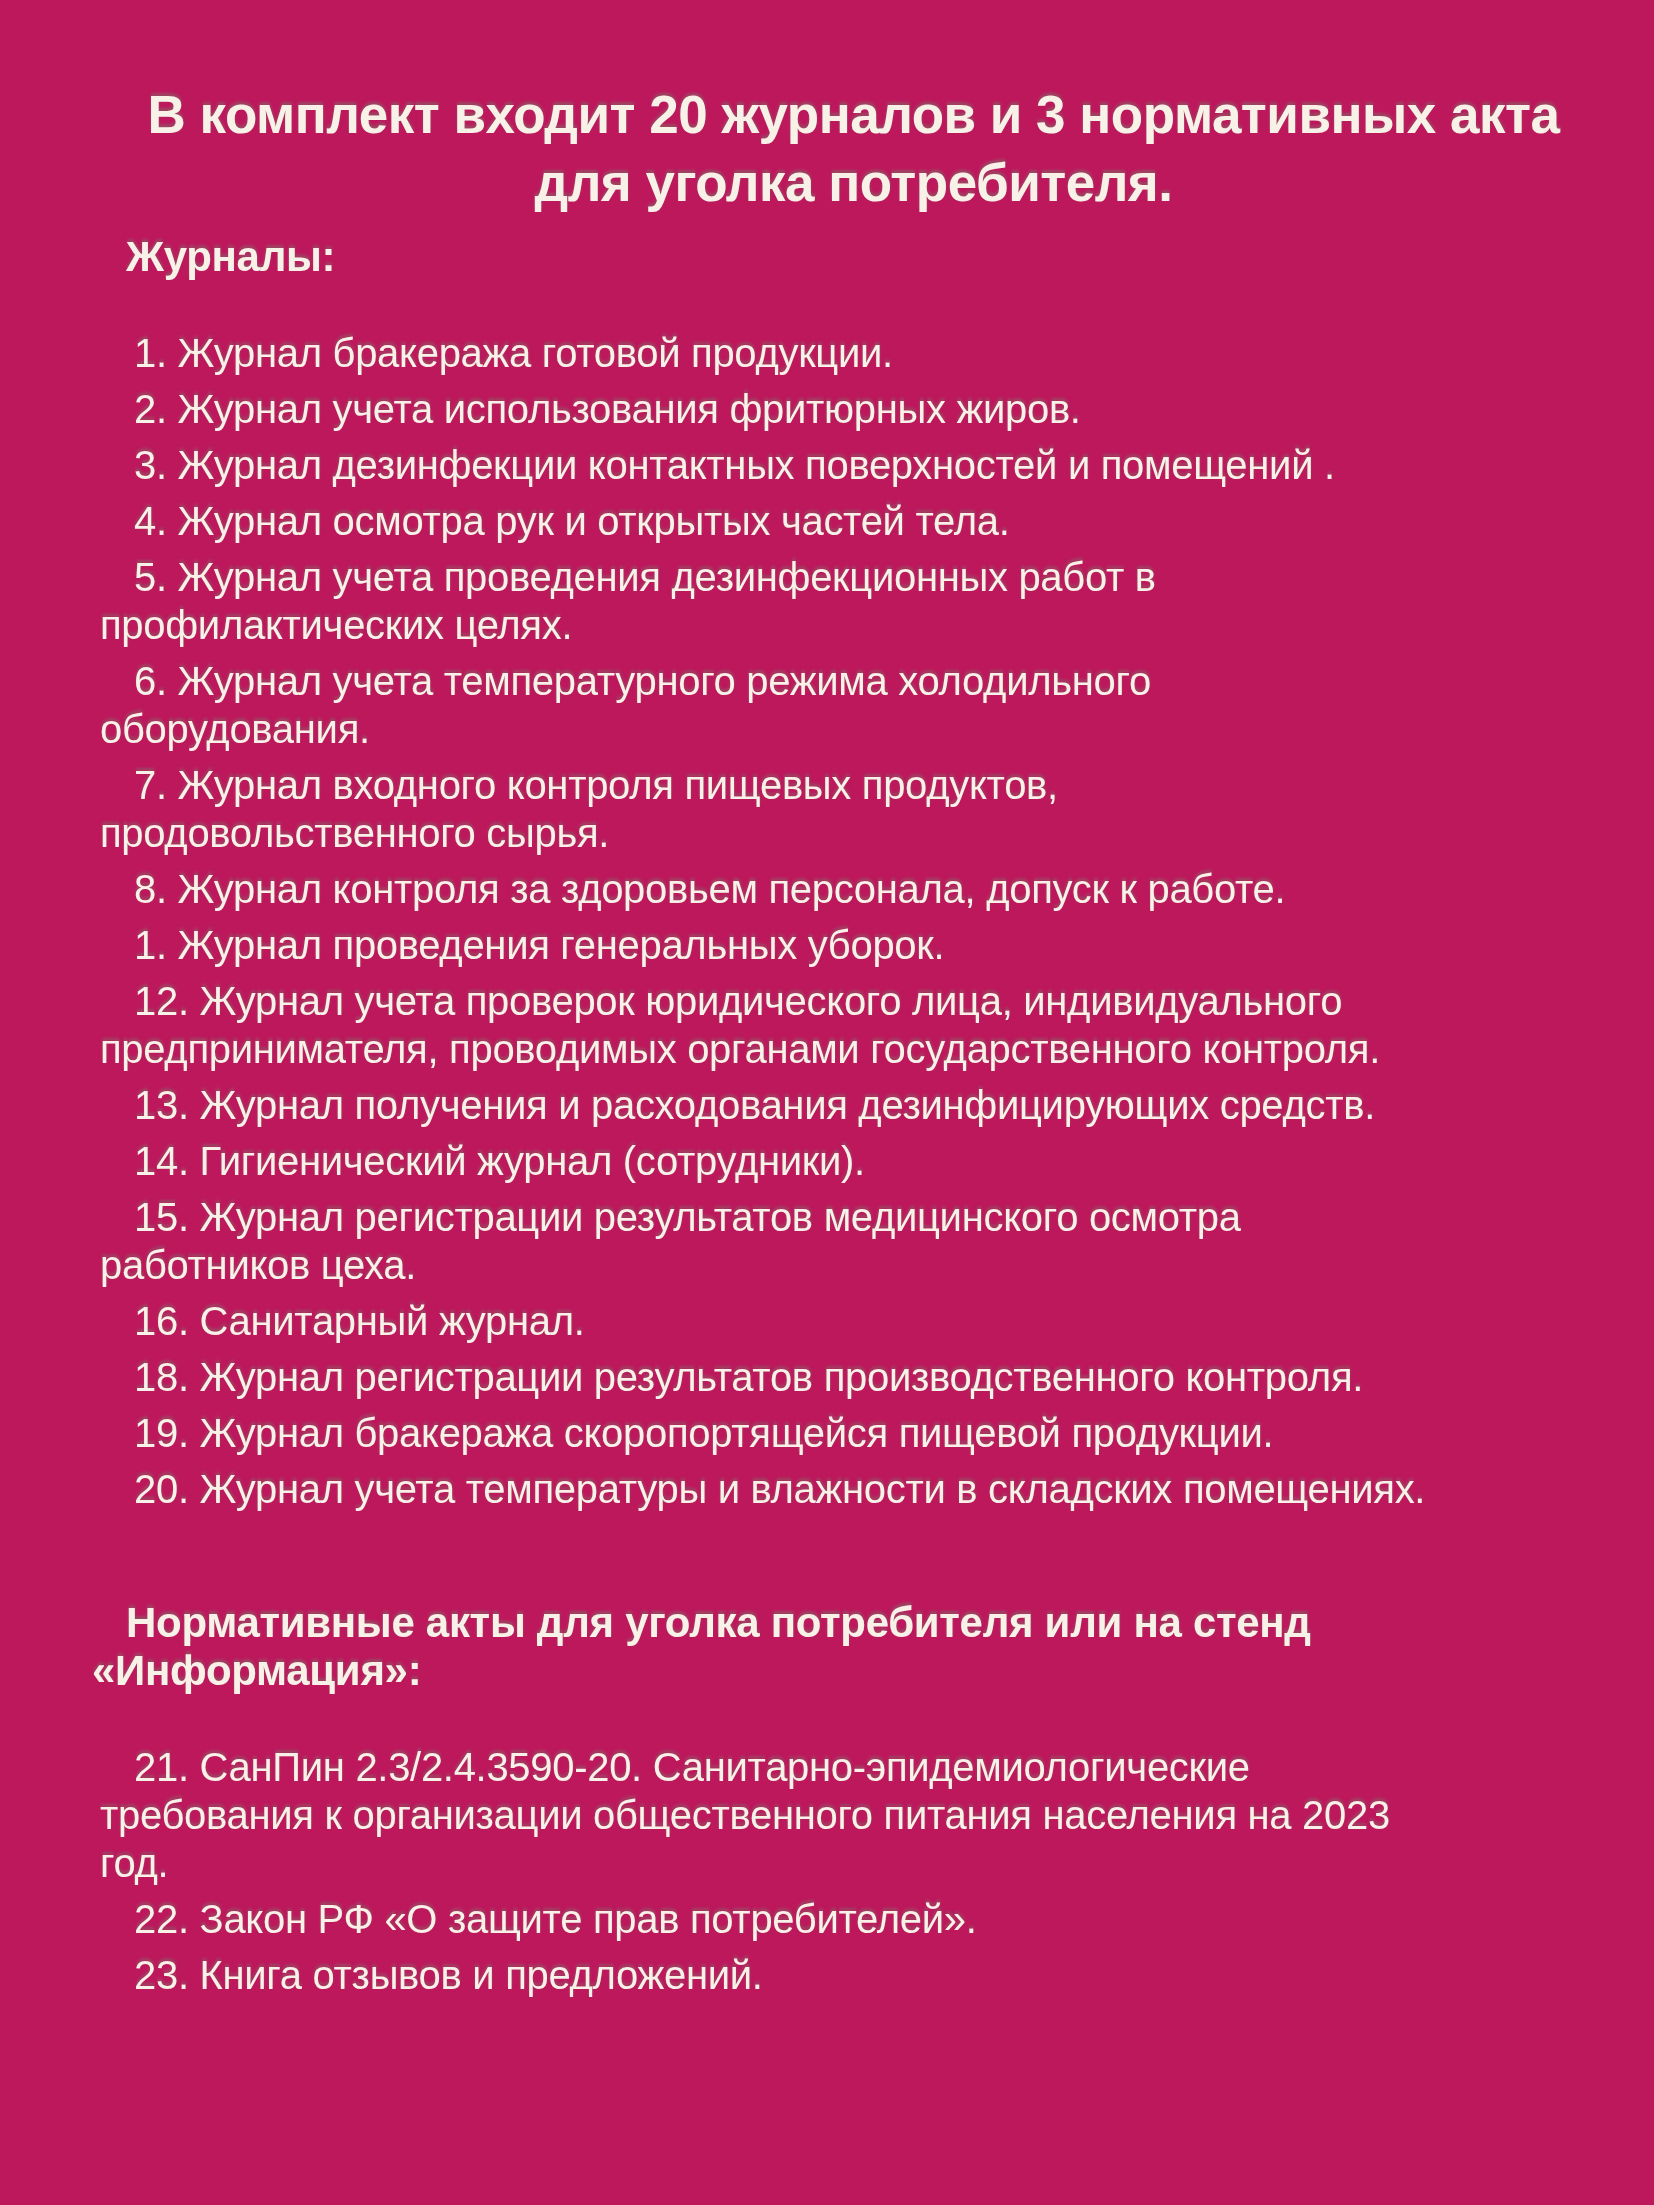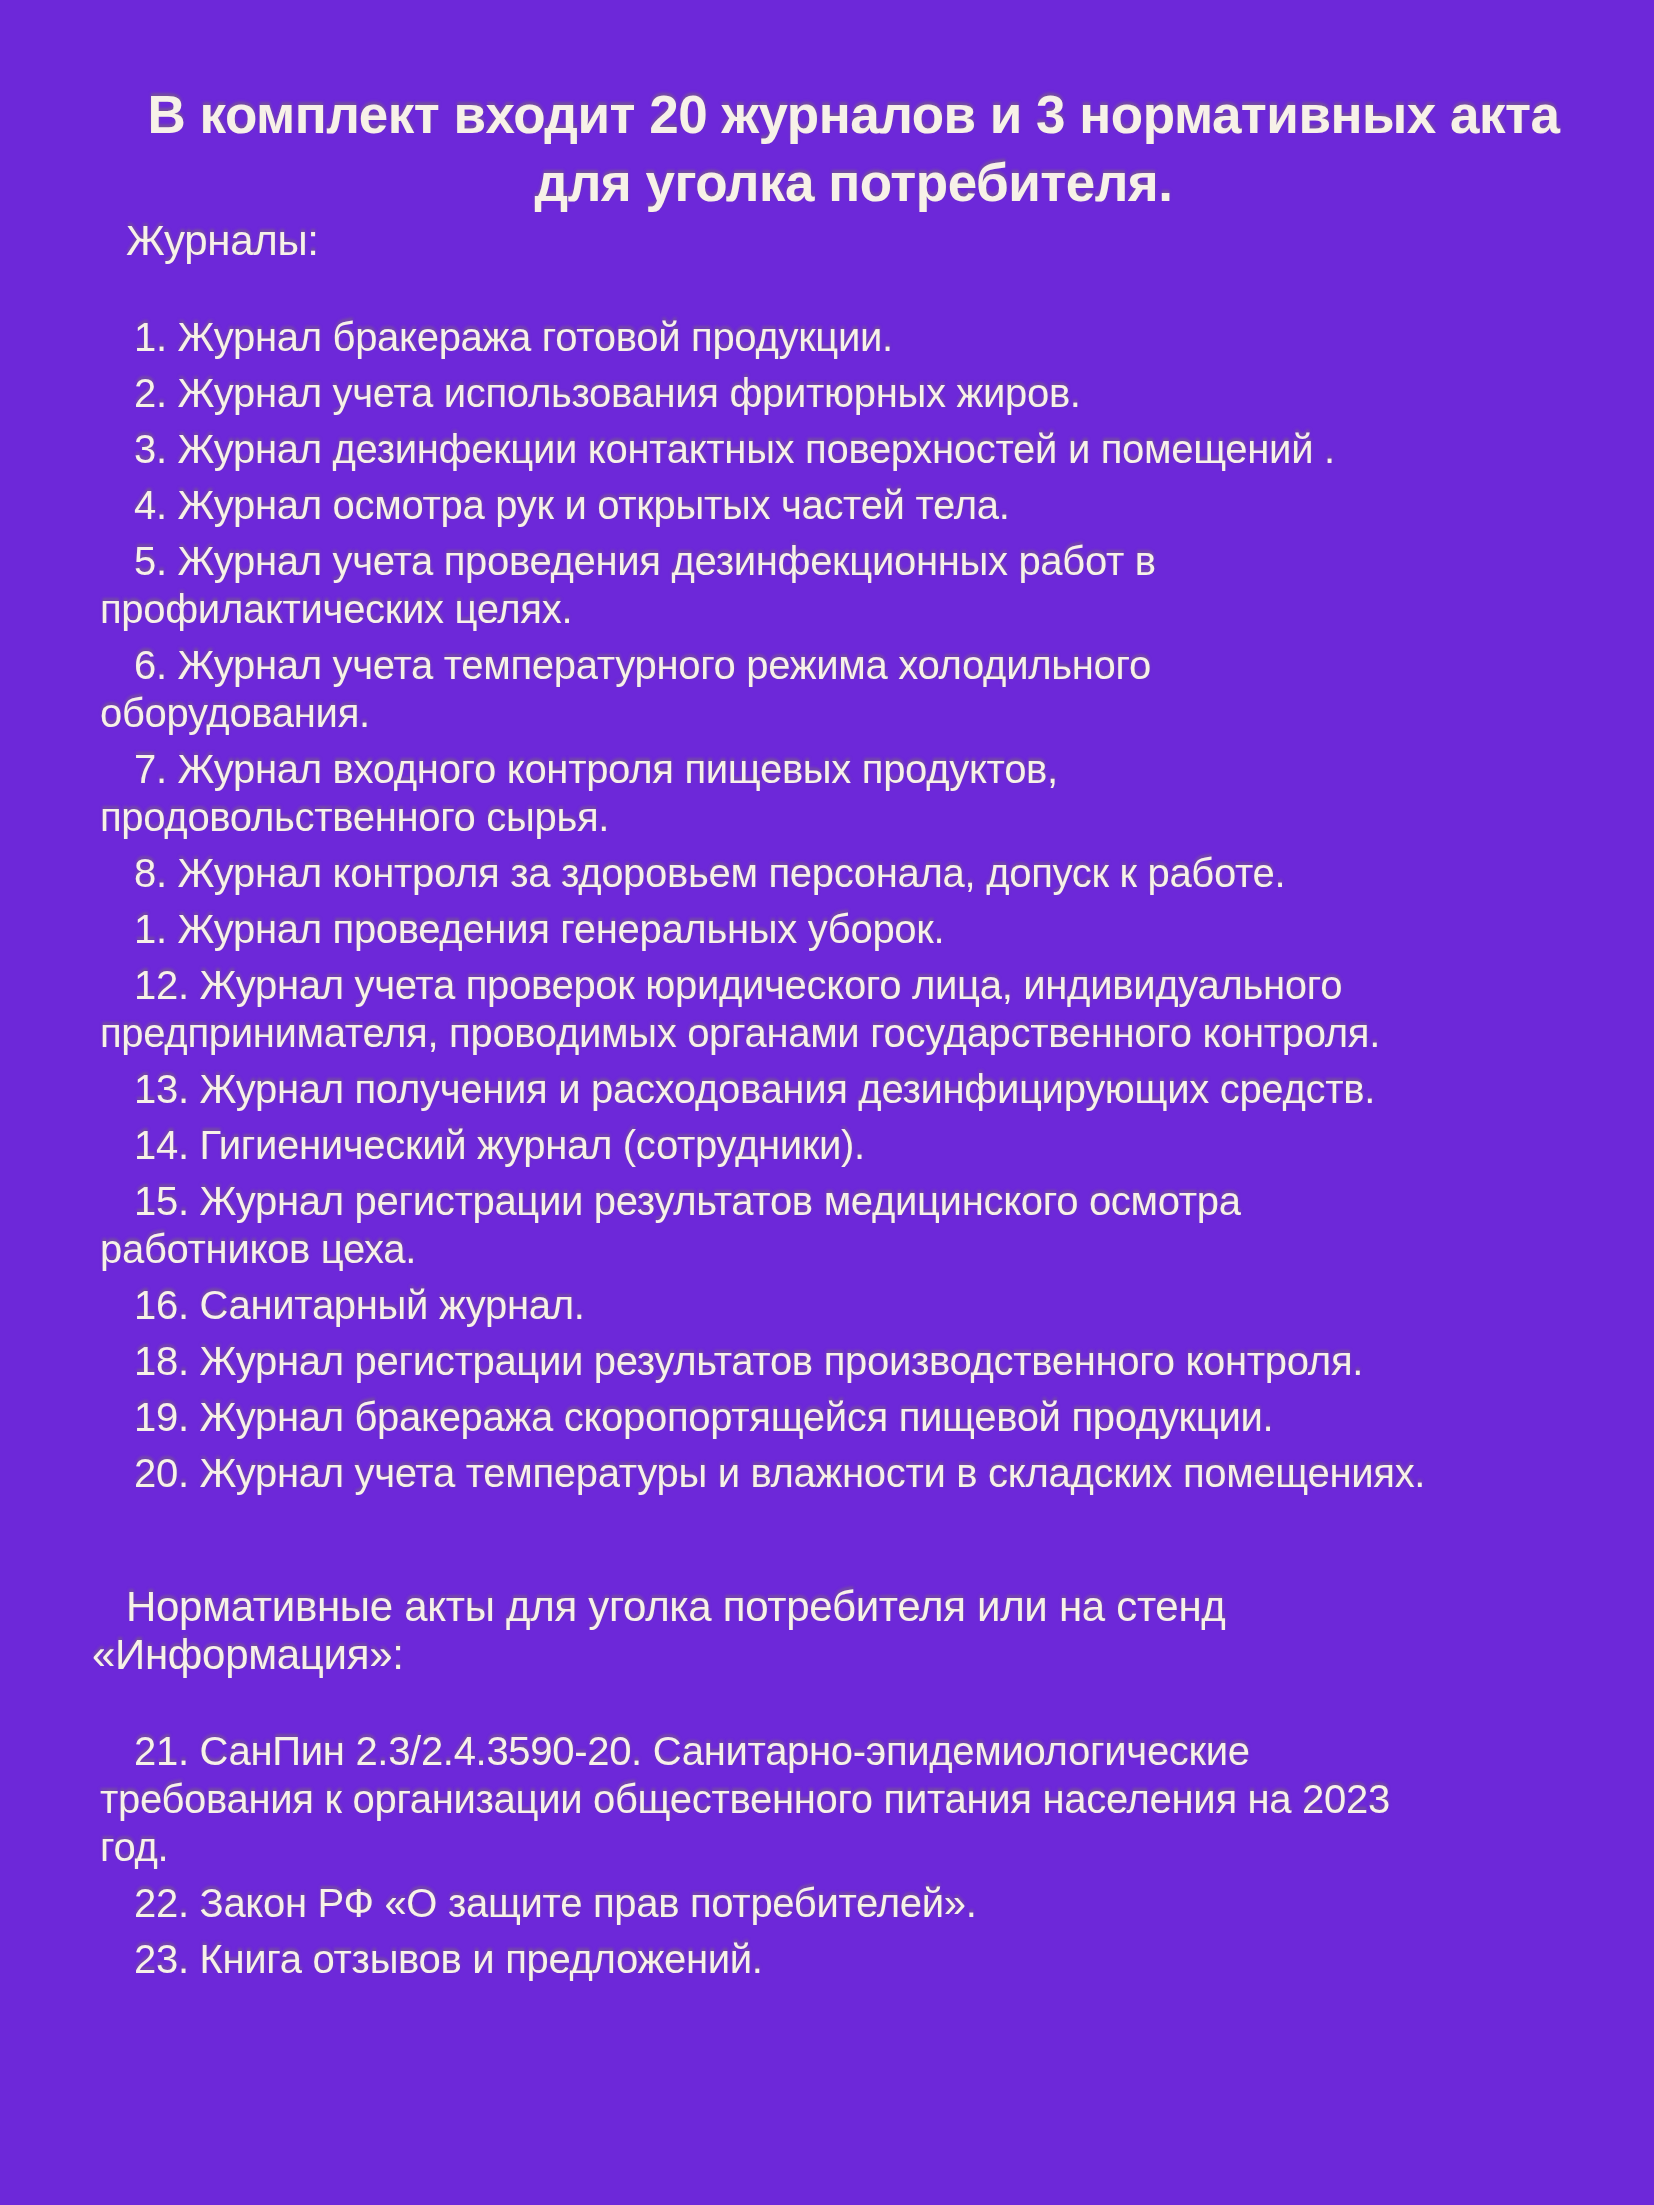--- a/index.html
+++ b/index.html
@@ -5,42 +5,42 @@
   html, body {
     margin: 0;
     padding: 0;
     background: #CE986D;
   }
   .page {
     position: relative;
     width: 1654px;
     height: 2205px;
     box-sizing: border-box;
-    background: #6d28d9;
+    background: #be185d;
     color: #F7F1E8;
     font-family: "Liberation Sans", sans-serif;
     padding: 81px 39px 0 92px;
     overflow: hidden;
   }
   .page * {
     text-shadow: 0 -3.2px 2.7px rgba(125, 114, 104, 0.5);
   }
   .title {
     margin: 0;
     font-size: 53px;
     font-weight: 700;
     line-height: 68px;
     letter-spacing: -0.5px;
     text-align: center;
     white-space: pre-line;
   }
   .heading {
-    margin: 0 0 48px 0;
+    margin: 16px 0 48px 0;
     font-size: 42px;
-    font-weight: 400;
+    font-weight: 700;
     line-height: 48px;
     letter-spacing: -0.3px;
     text-indent: 34px;
     white-space: pre-line;
   }
   .sec2 .heading {
     margin-top: 86px;
   }
   .item {
     margin: 8px;

